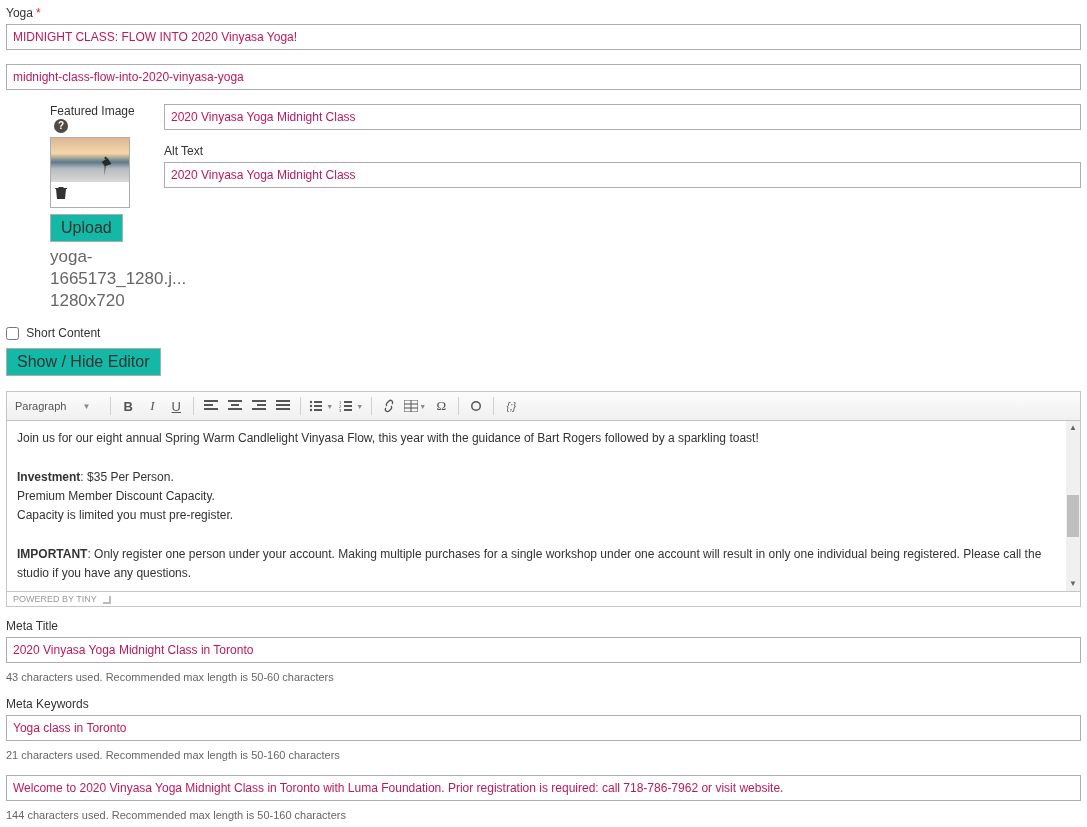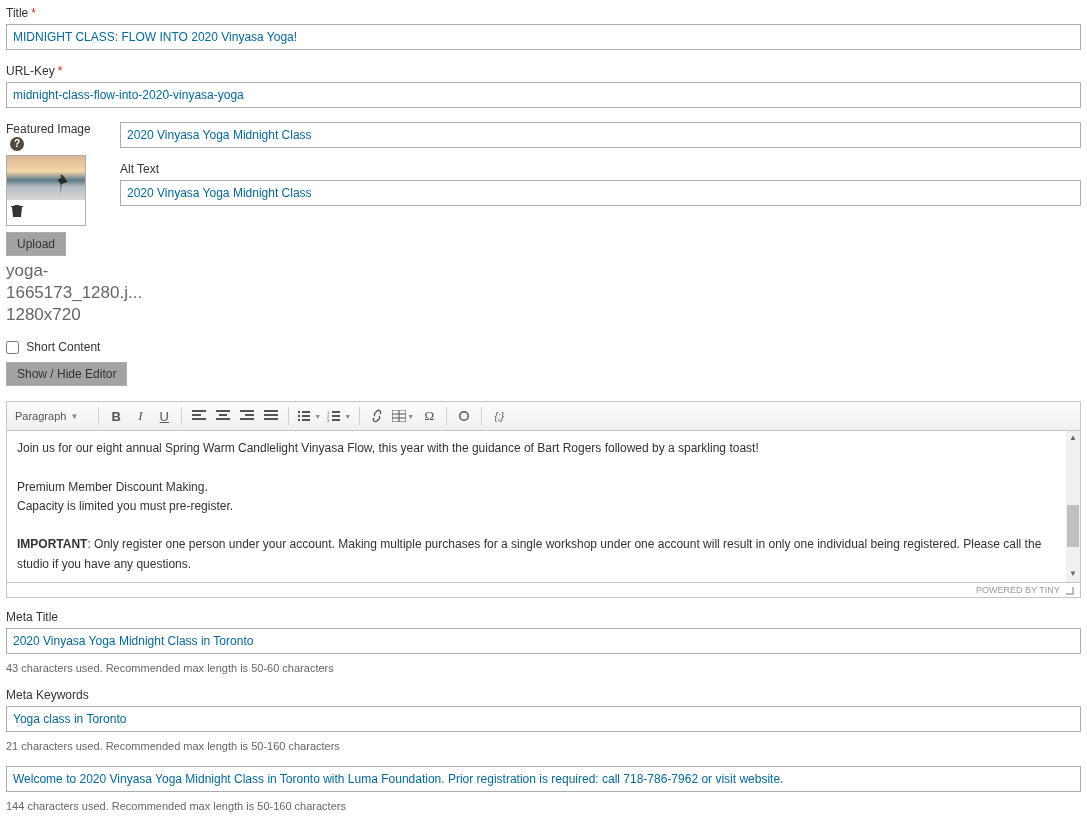--- a/index.html
+++ b/index.html
@@ -1,59 +1,58 @@
 <!DOCTYPE html>
 <html><head>
 <meta charset="utf-8">
 <style>
   * { box-sizing: border-box; margin: 0; padding: 0; }
   body { font-family: Arial, sans-serif; font-size: 12px; color: #333; background: #fff; padding: 6px; }
   .form-section { margin-bottom: 14px; }
   .label { font-size: 12px; color: #333; margin-bottom: 4px; display: block; }
   .label .req { color: #e02b27; margin-left: 3px; }
-  .text-input { width: 100%; border: 1px solid #adadad; padding: 4px 6px; font-size: 12px; color: #0369a1; height: 26px; }
-  .row { display: flex; gap: 14px; }
+  .text-input { width: 100%; border: 1px solid #adadad; padding: 4px 6px; font-size: 12px; color: #be185d; height: 26px; }
+  .row { display: flex; gap: 14px; margin-left: 44px; }
   .col-img { width: 100px; }
   .col-rest { flex: 1; }
   .help-icon { display: inline-flex; width: 14px; height: 14px; border-radius: 50%; background: #514943; color: #fff; align-items: center; justify-content: center; font-weight: bold; font-size: 10px; margin-left: 4px; vertical-align: middle; }
   .thumb-box { border: 1px solid #adadad; width: 80px; margin-top: 4px; padding: 0; }
   .thumb-img { width: 100%; height: 44px; background: linear-gradient(180deg, #dcb896 0%, #f5d6a8 35%, #5c7a8a 55%, #b8bcc0 70%, #d8d8d8 100%); position: relative; }
   .thumb-img svg { position:absolute; inset:0; width:100%; height:100%; }
   .trash-row { padding: 4px; }
   .trash-icon { font-size: 14px; color: #333; cursor: pointer; display:inline-block; }
-  .btn { background: #a3a3a3; border: 1px solid #adadad; padding: 4px 10px; font-size: 12px; cursor: pointer; color:#333; }
+  .btn { background: #14b8a6; border: 1px solid #adadad; padding: 4px 10px; font-size: 16px; cursor: pointer; color:#333; }
   .file-info { font-size: 17px; color: #666; margin-top: 4px; line-height: 1.3; }
   .checkbox-row { margin: 8px 0; }
   .checkbox-row input { margin-right: 4px; vertical-align: middle; }
   .editor-toolbar { border: 1px solid #c5c5c5; background: linear-gradient(#fcfcfc, #f0f0f0); display: flex; align-items: center; padding: 2px 4px; gap: 2px; height: 30px; }
   .tb-sep { width: 1px; height: 18px; background: #d0d0d0; margin: 0 4px; }
   .tb-btn { width: 22px; height: 22px; display: inline-flex; align-items: center; justify-content: center; color: #555; cursor: pointer; border-radius: 2px; font-size: 13px; }
-  .tb-select { font-size: 11px; color: #555; padding: 2px 14px 2px 4px; display: inline-flex; align-items: center; gap: 4px; cursor: pointer; }
+  .tb-select { font-size: 11px; color: #555; padding: 2px 14px 2px 4px; display: inline-flex; align-items: center; gap: 16px; cursor: pointer; }
   .tb-select .caret { font-size: 8px; color: #888; }
   .editor-body { border: 1px solid #c5c5c5; border-top: none; padding: 8px 10px; font-family: Verdana, sans-serif; font-size: 12px; line-height: 1.6; min-height: 150px; position: relative; background: #fff; }
   .editor-scroll { position: absolute; right: 0; top: 0; bottom: 0; width: 14px; background: #f0f0f0; }
   .editor-scroll .arrow { position: absolute; left: 0; width: 14px; height: 14px; display:flex; align-items:center; justify-content:center; font-size:8px; color:#666; background:#f0f0f0; }
   .editor-scroll .arrow.up { top: 0; }
   .editor-scroll .arrow.down { bottom: 0; }
   .editor-scroll .thumb { position: absolute; left: 1px; width: 12px; background: #c0c0c0; }
-  .editor-footer { border: 1px solid #c5c5c5; border-top: none; text-align: right; font-size: 9px; color: #999; padding: 2px 6px; }
+  .editor-footer { border: 1px solid #c5c5c5; border-top: none; text-align: left; font-size: 9px; color: #999; padding: 2px 6px; }
   .hint { font-size: 11px; color: #666; margin-top: 8px; }
   .mb-small { margin-bottom: 8px; }
   svg { display: block; }
 </style>
 </head>
 <body>
 
 <div class="form-section">
-  <label class="label"><span>Title</span><span class="req">*</span></label>
+  <label class="label"><span>Yoga</span><span class="req">*</span></label>
   <input class="text-input" type="text" value="MIDNIGHT CLASS: FLOW INTO 2020 Vinyasa Yoga!" style="">
 </div>
 
 <div class="form-section">
-  <label class="label"><span>URL-Key</span><span class="req">*</span></label>
   <input class="text-input" type="text" value="midnight-class-flow-into-2020-vinyasa-yoga" style="">
 </div>
 
 <div class="row form-section">
   <div class="col-img">
     <label class="label">
       <span>Featured Image</span>
       <span class="help-icon">?</span>
     </label>
     <div class="thumb-box">
@@ -169,21 +168,22 @@
           <circle cx="6" cy="6" r="3.5" fill="#f4f4f4"></circle>
         </svg>
       </span>
     <span class="tb-sep"></span>
     <span class="tb-btn" style="font-size:10px;font-style:italic;">{;}</span>
   </div>
   <div class="editor-body">
     <div style="padding-right:16px;">
       <p>Join us for our eight annual Spring Warm Candlelight Vinyasa Flow, this year with the guidance of Bart Rogers followed by a sparkling toast!</p>
       <p>&nbsp;</p>
-      <p>Premium Member Discount Making.</p>
+      <p><strong>Investment</strong><span>: $35 Per Person.</span></p>
+      <p>Premium Member Discount Capacity.</p>
       <p>Capacity is limited you must pre-register.</p>
       <p>&nbsp;</p>
       <p><strong>IMPORTANT</strong><span>: Only register one person under your account. Making multiple purchases for a single workshop under one account will result in only one individual being registered. Please call the studio if you have any questions.</span></p>
     </div>
     <div class="editor-scroll">
       <div class="arrow up">▲</div>
       <div class="thumb" style="top:74px;height:42px;"></div>
       <div class="arrow down">▼</div>
     </div>
   </div>

